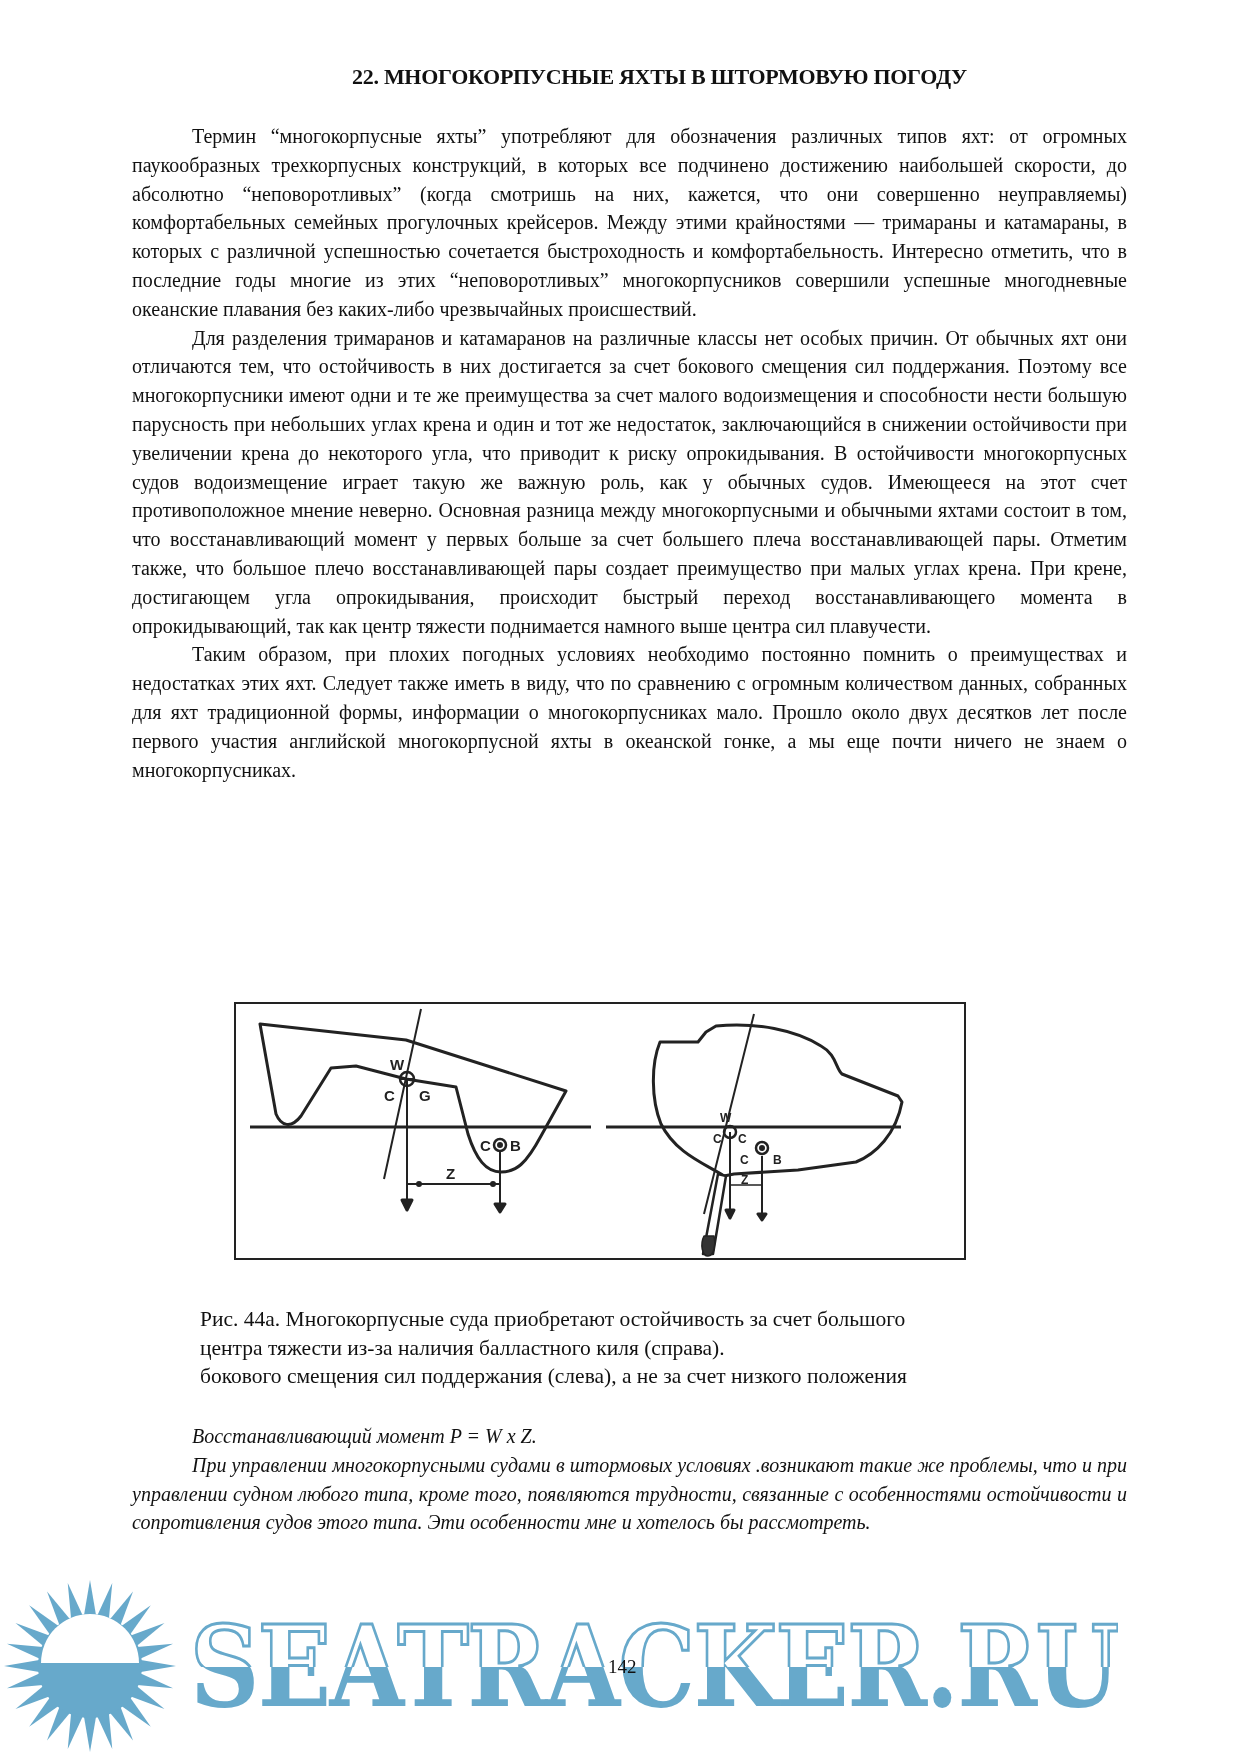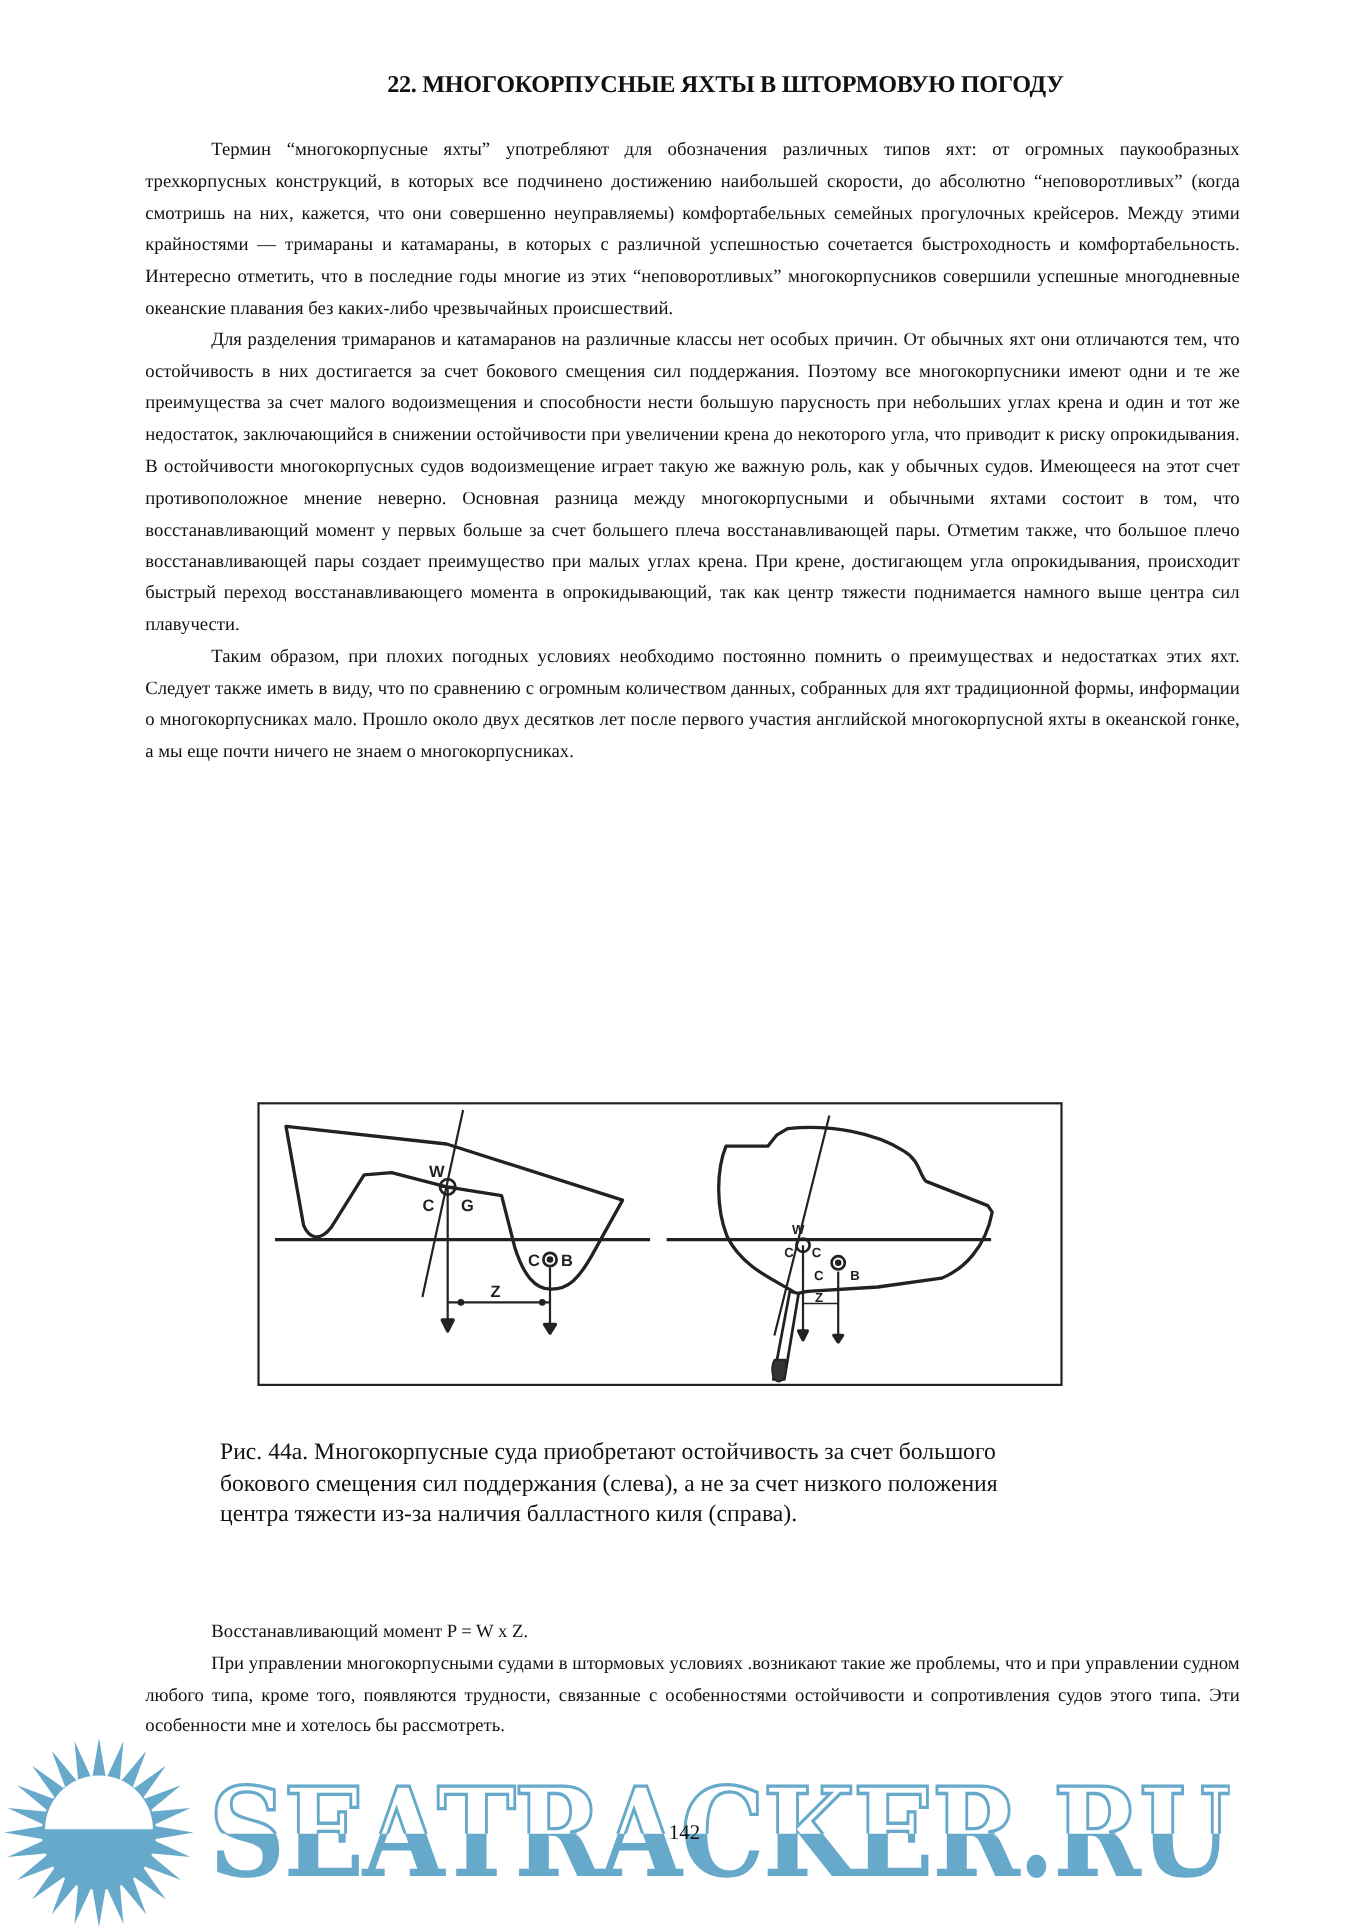--- a/index.html
+++ b/index.html
@@ -8,25 +8,25 @@
       font-family: "Liberation Serif", "DejaVu Serif", serif;
       color: #111;
     }
     .page-title {
       position: absolute; top: 64px; left: 0; width: 1239px; text-align: center;
       font-weight: bold; font-size: 22px; letter-spacing: -0.3px;
       padding-left: 80px; box-sizing: border-box;
     }
     .body-text {
       position: absolute; left: 132px; width: 995px;
-      font-size: 17px; line-height: 28.8px; text-align: justify;
+      font-size: 20px; line-height: 28.8px; text-align: justify;
     }
     .body-text p { margin: 0; text-indent: 60px; }
     #block1 { top: 122px; }
-    #block2 { top: 1469px; }
+    #block2 { top: 1422px; font-style: italic; }
 
     .figure {
       position: absolute; left: 234px; top: 1002px; width: 732px; height: 258px;
       border: 2px solid #222; border-bottom-width: 2px; box-sizing: border-box;
     }
     .figure svg { position: absolute; left: 0; top: 0; }
 
     .caption {
       position: absolute; left: 200px; width: 920px; top: 1305px;
       font-size: 21.5px; line-height: 28.5px;
@@ -117,22 +117,22 @@
       <text x="502" y="139" font-size="12">C</text>
       <text x="504" y="160" font-size="12">C</text>
       <text x="537" y="160" font-size="12">B</text>
       <text x="505" y="180" font-size="12">Z</text>
     </g>
   </svg>
 </div>
 
 <div class="caption">
   <div>Рис. 44а. Многокорпусные суда приобретают остойчивость за счет большого</div>
+  <div>центра тяжести из-за наличия балластного киля (справа).</div>
   <div>бокового смещения сил поддержания (слева), а не за счет низкого положения</div>
-  <div>центра тяжести из-за наличия балластного киля (справа).</div>
 </div>
 
 <div class="body-text" id="block2">
   <p>Восстанавливающий момент P = W x Z.</p>
   <p>При управлении многокорпусными судами в штормовых условиях .возникают такие же проблемы, что и при управлении судном любого типа, кроме того, появляются трудности, связанные с особенностями остойчивости и сопротивления судов этого типа. Эти особенности мне и хотелось бы рассмотреть.</p>
 </div>
 
 <div class="watermark">
   <svg width="190" height="184" viewBox="0 0 190 184" style="position:absolute;left:0;top:0">
     <g transform="translate(90,96)">

